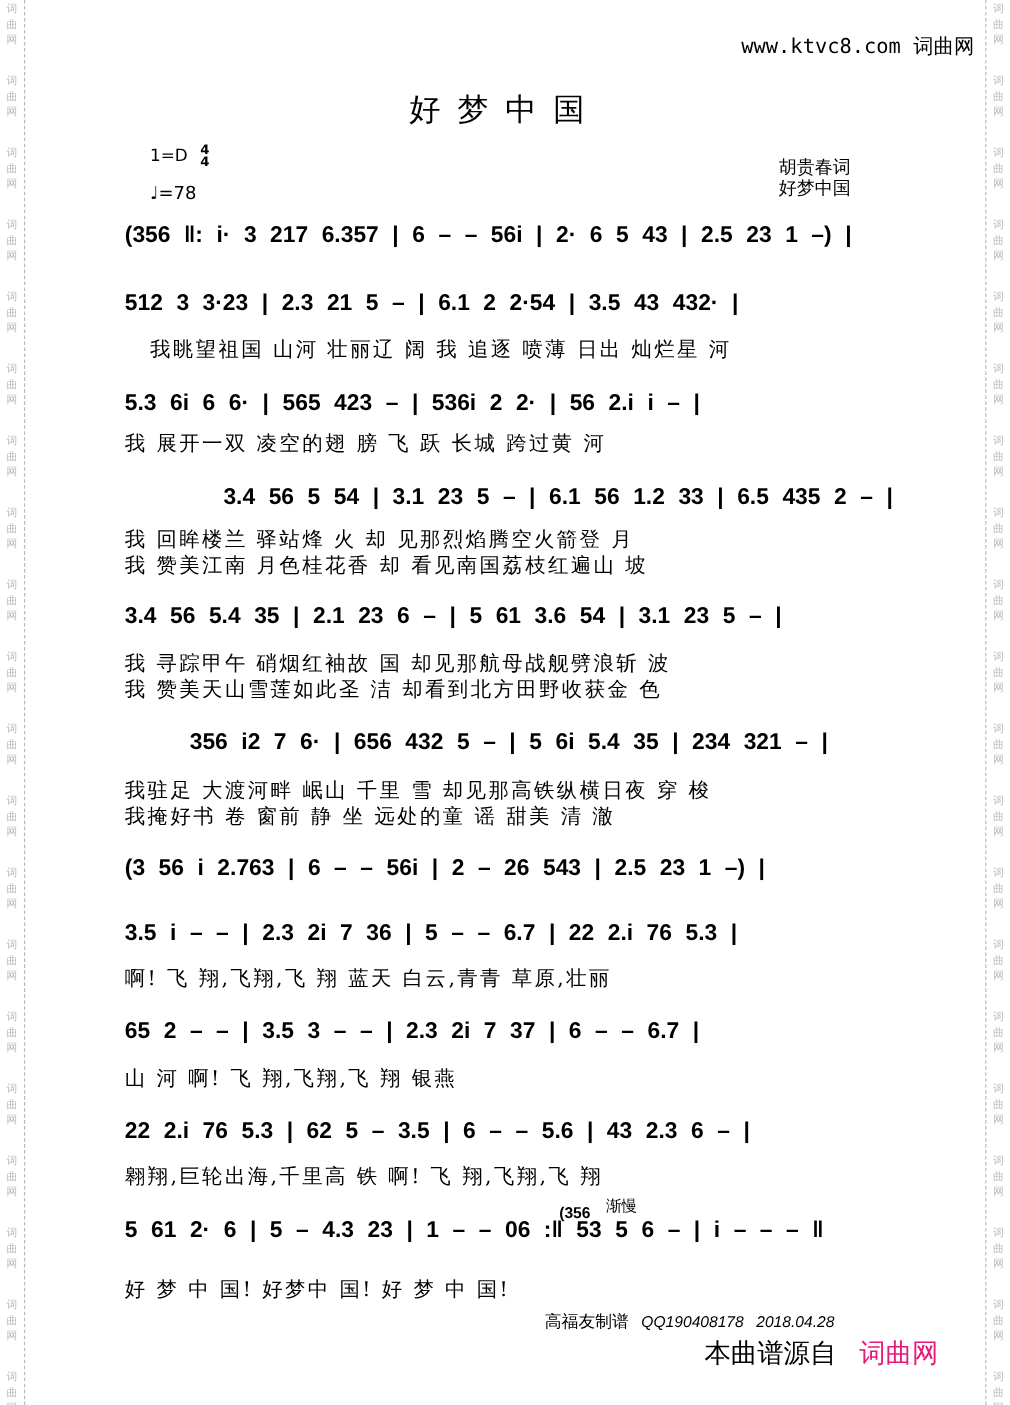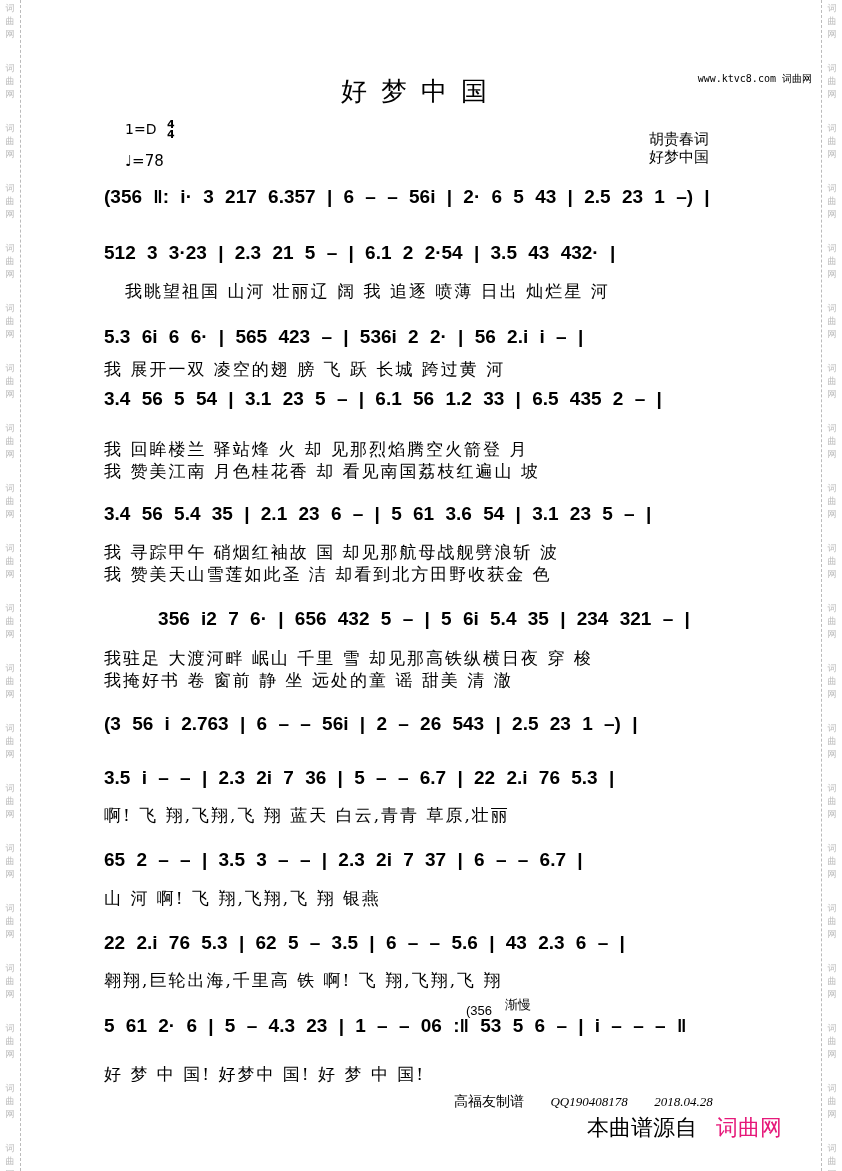--- a/index.html
+++ b/index.html
@@ -1,31 +1,31 @@
 <!DOCTYPE html>
 <html><head>
 <meta charset="utf-8">
 <style>
   html,body{margin:0;padding:0;background:#fff;}
   body{width:842px;height:1171px;position:relative;overflow:hidden;font-family:"DejaVu Sans",sans-serif;color:#000;}
   .wm{position:absolute;top:0;width:20px;height:1171px;}
   .wm.left{left:0;border-right:1px dashed #bbb;}
   .wm.right{right:0;width:20px;border-left:1px dashed #bbb;}
   .wm .grp{position:absolute;left:0;width:20px;font-size:9px;line-height:13px;color:#bbb;text-align:center;}
-  .site{position:absolute;top:27px;right:30px;font-family:"DejaVu Sans Mono",monospace;font-size:10px;margin-top:45px;}
+  .site{position:absolute;top:27px;right:30px;font-family:"DejaVu Sans Mono",monospace;font-size:17px;}
   .site .cn{font-family:"DejaVu Sans",sans-serif;}
   .title{position:absolute;top:74px;left:0;width:842px;text-align:center;font-size:26px;letter-spacing:14px;}
   .key{position:absolute;top:120px;left:125px;font-size:14px;}
   .tsig{display:inline-block;vertical-align:middle;text-align:center;font-weight:bold;font-size:11px;line-height:10px;margin-left:6px;}
   .tempo{position:absolute;top:152px;left:125px;font-size:15px;}
   .credits{position:absolute;top:130px;left:649px;font-size:15px;line-height:18px;}
   .row{position:absolute;left:104px;width:640px;font-family:"Liberation Sans",sans-serif;font-weight:bold;font-size:19px;white-space:nowrap;}
   .lyric{position:absolute;left:104px;width:640px;font-family:"DejaVu Serif",serif;font-size:17px;white-space:nowrap;letter-spacing:2px;}
   .sign{position:absolute;top:1093px;left:454px;font-size:14px;font-family:"DejaVu Serif",serif;}
-  .sign i{font-family:Liberation Serif, serif;font-size:13px;margin-left:22px;}
+  .sign i{font-family:Liberation Sans, sans-serif;font-size:13px;margin-left:6px;}
   .source{position:absolute;top:1113px;left:587px;font-size:22px;}
   .source .brand{margin-left:12px;}
   .mark{position:absolute;font-size:13px;}
 </style>
 </head>
 <body>
 
 <div class="wm left" id="wmL">
     <div class="grp" style="top: 2px;">词<br>曲<br>网</div>
     <div class="grp" style="top: 62px;">词<br>曲<br>网</div>
@@ -89,21 +89,21 @@
 
 <div class="credits">
   <div>胡贵春词</div>
   <div>好梦中国</div>
 </div>
 
 <div id="staff">
     <div class="row" style="top: 186px; word-spacing: 6px;">(356 ‖: i· 3 217 6.357 | 6 – – 56i | 2· 6 5 43 | 2.5 23 1 –) |</div>
     <div class="row" style="top: 242px; word-spacing: 6px;">512 3 3·23 | 2.3 21 5 – | 6.1 2 2·54 | 3.5 43 432· |</div>
     <div class="row" style="top: 326px; word-spacing: 6px;">5.3 6i 6 6· | 565 423 – | 536i 2 2· | 56 2.i i – |</div>
-    <div class="row" style="top: 388px; word-spacing: 6px;">3.4 56 5 54 | 3.1 23 5 – | 6.1 56 1.2 33 | 6.5 435 2 – |</div>
+    <div class="row" style="top: 404px; word-spacing: 6px; text-align: right;">3.4 56 5 54 | 3.1 23 5 – | 6.1 56 1.2 33 | 6.5 435 2 – |</div>
     <div class="row" style="top: 503px; word-spacing: 6px;">3.4 56 5.4 35 | 2.1 23 6 – | 5 61 3.6 54 | 3.1 23 5 – |</div>
     <div class="row" style="top: 608px; word-spacing: 6px; text-align: center;">356 i2 7 6· | 656 432 5 – | 5 6i 5.4 35 | 234 321 – |</div>
     <div class="row" style="top: 713px; word-spacing: 6px;">(3 56 i 2.763 | 6 – – 56i | 2 – 26 543 | 2.5 23 1 –) |</div>
     <div class="row" style="top: 767px; word-spacing: 6px;">3.5 i – – | 2.3 2i 7 36 | 5 – – 6.7 | 22 2.i 76 5.3 |</div>
     <div class="row" style="top: 849px; word-spacing: 6px;">65 2 – – | 3.5 3 – – | 2.3 2i 7 37 | 6 – – 6.7 |</div>
     <div class="row" style="top: 932px; word-spacing: 6px;">22 2.i 76 5.3 | 62 5 – 3.5 | 6 – – 5.6 | 43 2.3 6 – |</div>
     <div class="row" style="top: 1015px; word-spacing: 6px;">5 61 2· 6 | 5 – 4.3 23 | 1 – – 06 :‖ 53 5 6 – | i – – – ‖</div>
   </div>
 <div id="lyrics">
     <div class="lyric" style="top: 280px; margin-left: 21px;">我眺望祖国 山河 壮丽辽 阔  我 追逐 喷薄 日出 灿烂星 河</div>
@@ -114,21 +114,21 @@
     <div class="lyric" style="top: 563px;">我  赞美天山雪莲如此圣 洁  却看到北方田野收获金 色</div>
     <div class="lyric" style="top: 647px;">我驻足 大渡河畔  岷山  千里  雪   却见那高铁纵横日夜  穿 梭</div>
     <div class="lyric" style="top: 669px;">我掩好书 卷    窗前  静   坐   远处的童  谣 甜美 清 澈</div>
     <div class="lyric" style="top: 804px;">啊!          飞 翔,飞翔,飞    翔    蓝天 白云,青青 草原,壮丽</div>
     <div class="lyric" style="top: 887px;">山  河     啊!           飞 翔,飞翔,飞      翔     银燕</div>
     <div class="lyric" style="top: 969px;">翱翔,巨轮出海,千里高  铁  啊!       飞 翔,飞翔,飞  翔</div>
     <div class="lyric" style="top: 1063px;">好 梦  中    国! 好梦中  国!   好   梦   中     国!</div>
   </div>
 
 <div class="mark" style="top:996px;left:505px;">渐慢</div>
-<div class="mark" style="top:1003px;left:466px;font-weight:normal;font-family:'Liberation Sans',sans-serif;">(356</div>
+<div class="mark" style="top:1003px;left:466px;font-weight:bold;font-family:'Liberation Sans',sans-serif;">(356</div>
 
 <div class="sign">
   <span>高福友制谱</span>
   <i>QQ190408178</i>
   <i>2018.04.28</i>
 </div>
 
 <div class="source">
   <span>本曲谱源自</span>
   <span class="brand" id="brand" style="color: rgb(230, 25, 122);">词曲网</span>

